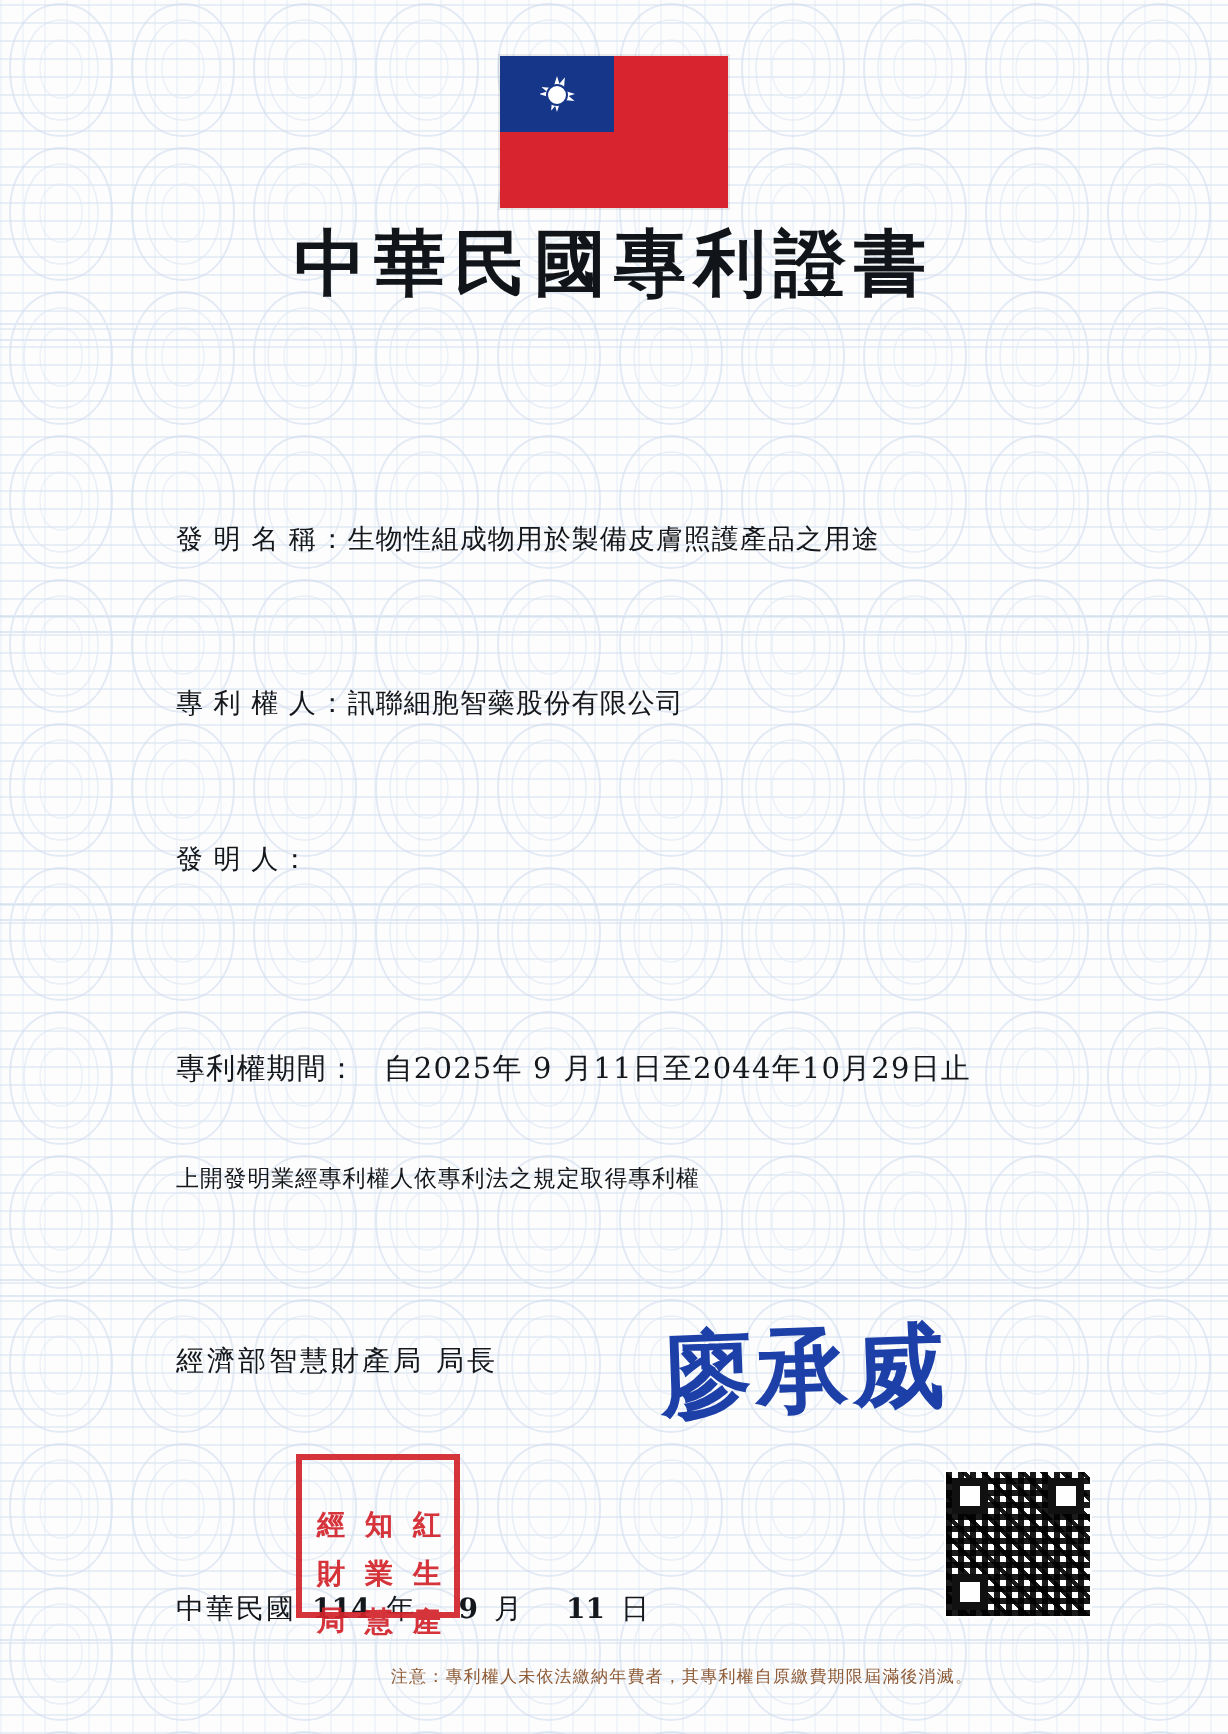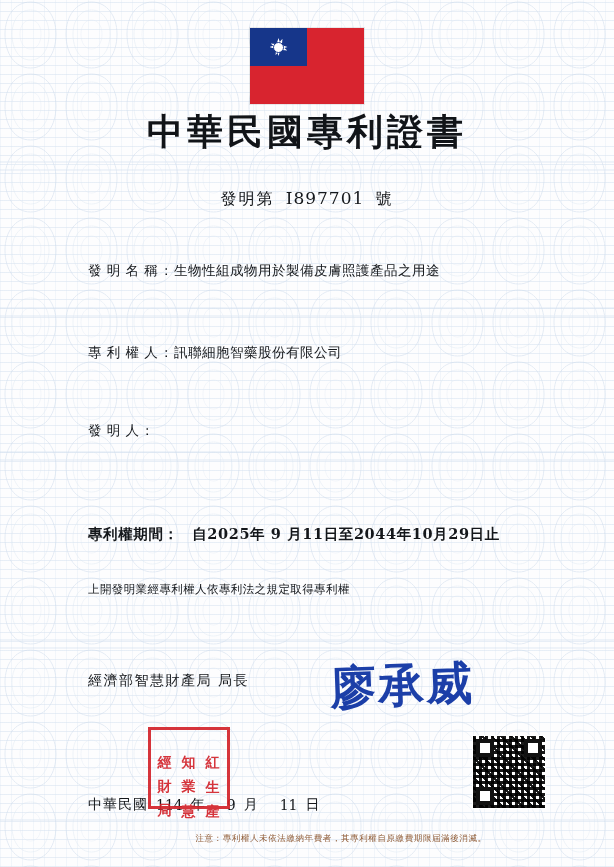--- a/index.html
+++ b/index.html
@@ -154,21 +154,20 @@
 
   
   .term-row {
     position: absolute;
     top: 525px;
     left: 88px;
     font-family: "DejaVu Serif", serif;
     font-size: 14.5px;
     color: #14171b;
     letter-spacing: 0.6px;
-    font-weight: bold;
   }
   .term-row .term-dates { padding-left: 8px; }
 
   .note-row {
     position: absolute;
     top: 582px;
     left: 88px;
     font-family: "DejaVu Serif", serif;
     font-size: 11.5px;
     color: #14171b;
@@ -203,21 +202,21 @@
     top: 760px;
     left: 88px;
     font-family: "DejaVu Serif", serif;
     font-size: 14px;
     color: #14171b;
     display: flex;
     align-items: center;
   }
   .date-row span { white-space: nowrap; margin-top: 36px; }
   .date-row .era { letter-spacing: 1px; }
-  .date-row .num { padding: 0 8px; font-weight: normal; }
+  .date-row .num { padding: 0 8px; font-weight: bold; }
   .date-row .unit { padding-right: 14px; }
 
   
   .seal {
     position: absolute;
     top: 727px;
     left: 148px;
     width: 82px;
     height: 82px;
     border: 3px solid #d3232b;
@@ -327,25 +326,20 @@
             <i class="r1"></i>
               <i class="r2"></i>
           </div>
           <div class="sun-disc"></div>
         </div>
       </div>
     </div>
 
     <div class="doc-title">中華民國專利證書</div>
 
-    <div class="patent-no-row">
-      <span class="label">發明第</span>
-      <span class="number">Ⅰ897701</span>
-      <span class="suffix">號</span>
-    </div>
 
     <div class="field" id="field-title">
       <span class="f-label sp3">發 明 名 稱</span>
       <span class="f-colon">：</span>
       <span class="f-value">生物性組成物用於製備皮膚照護產品之用途</span>
     </div>
 
     <div class="field" id="field-owner">
       <span class="f-label sp5">專 利 權 人</span>
       <span class="f-colon">：</span>

